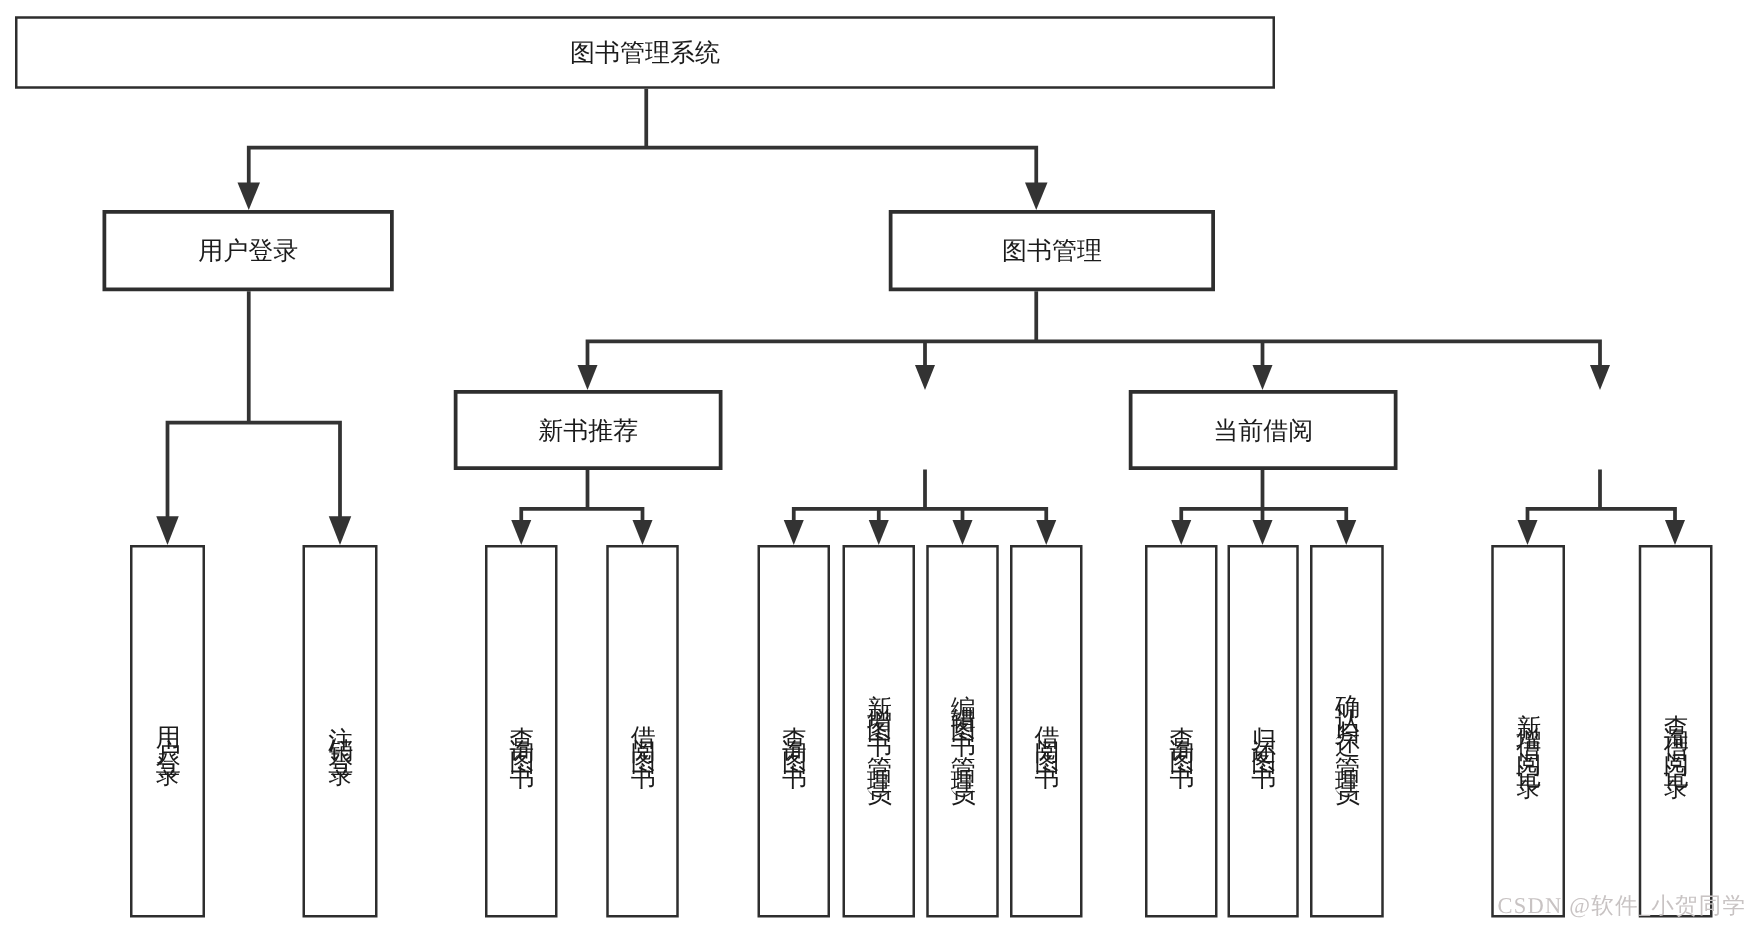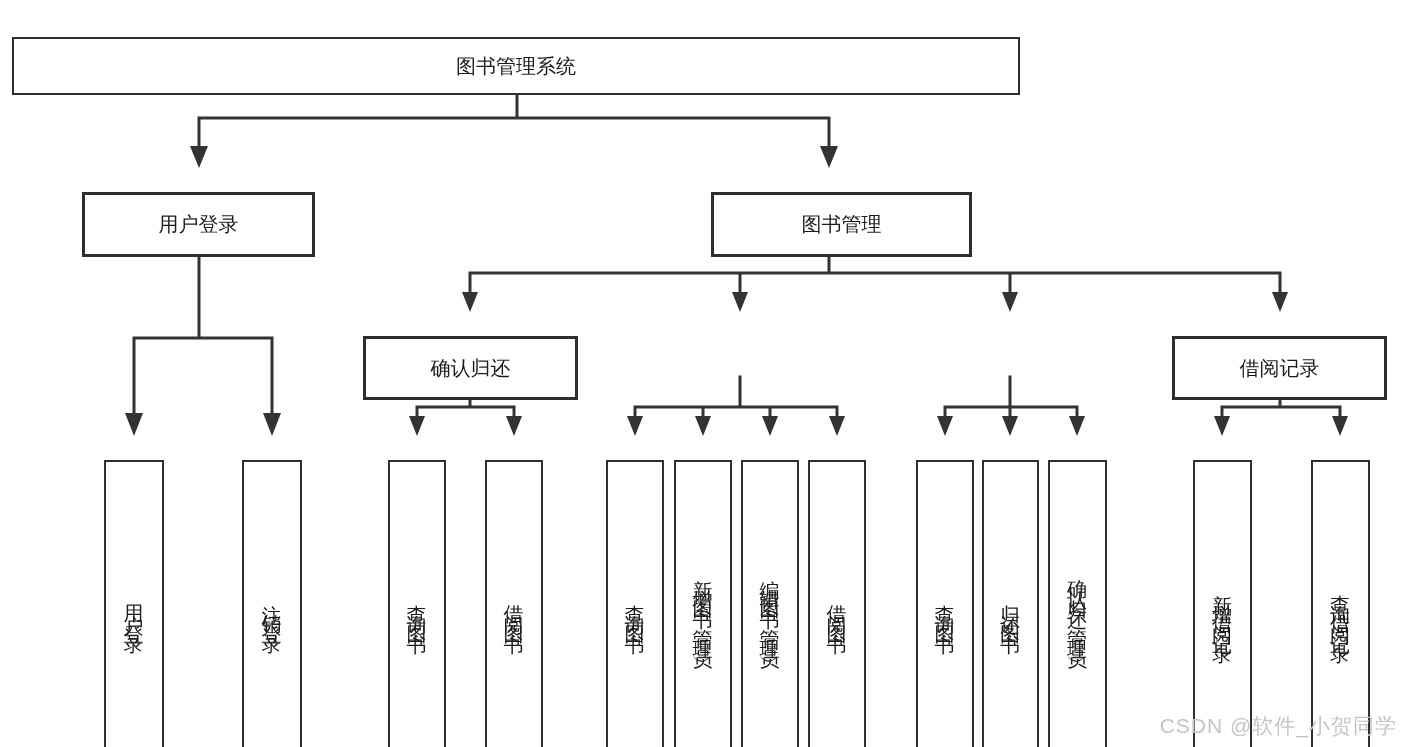--- a/index.html
+++ b/index.html
@@ -14,37 +14,37 @@
   .box{
     position:absolute;
     box-sizing:border-box;
     background:#ffffff;
     border:3px solid #2e2e2e;
     display:flex;align-items:center;justify-content:center;
     color:#1b1b1b;
     font-size:20px;
     text-align:center;
     white-space:nowrap;
-    margin-top:24px;
   }
   .box.root{border-width:2px;}
   .box.leaf{border-width:2px;}
   .box.leaf span{
     writing-mode:vertical-rl;
     text-orientation:upright;
     letter-spacing:10px;
     line-height:1;
     white-space:pre;
   }
   .watermark{
     position:absolute;
     top:712px;right:8px;
-    font-size:21px;
+    font-size:18px;
     color:#c8c3c3;
     letter-spacing:1px;
+    font-family:Liberation Serif, serif;
   }
 </style>
 </head>
 <body>
 
 <div class="stage">
 
   <svg class="wires" viewBox="0 0 1405 747" xmlns="http://www.w3.org/2000/svg" aria-hidden="true">
     <g stroke="#333333" stroke-width="3" fill="none" stroke-linecap="square">
       <path d="M517,71 V118 M199,118 H829 M199,118 V148 M829,118 V148
@@ -83,24 +83,24 @@
   </div>
 
   <div class="box" style="left:82px;top:168px;width:233px;height:65px">
     <span>用户登录</span>
   </div>
   <div class="box" style="left:711px;top:168px;width:261px;height:65px">
     <span>图书管理</span>
   </div>
 
   <div class="box" style="left:363px;top:312px;width:215px;height:64px">
-    <span>确认归还</span>
+    <span>新书推荐</span>
   </div>
-  <div class="box" style="left:1172px;top:312px;width:215px;height:64px">
-    <span>借阅记录</span>
+  <div class="box" style="left:903px;top:312px;width:215px;height:64px">
+    <span>当前借阅</span>
   </div>
 
   <div class="box leaf" style="left:104px;top:436px;width:60px;height:298px">
     <span>用户登录</span>
   </div>
   <div class="box leaf" style="left:242px;top:436px;width:60px;height:298px">
     <span>注销登录</span>
   </div>
 
   <div class="box leaf" style="left:388px;top:436px;width:58px;height:298px">

